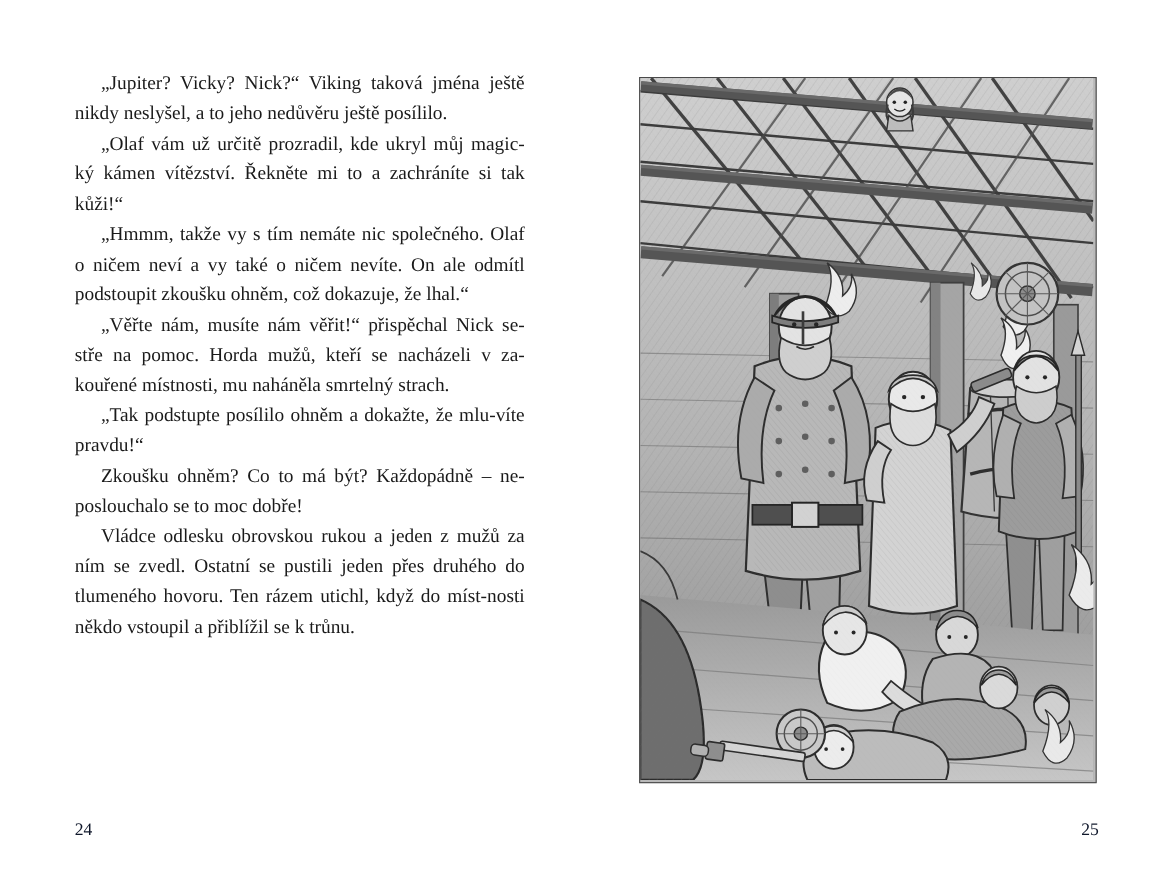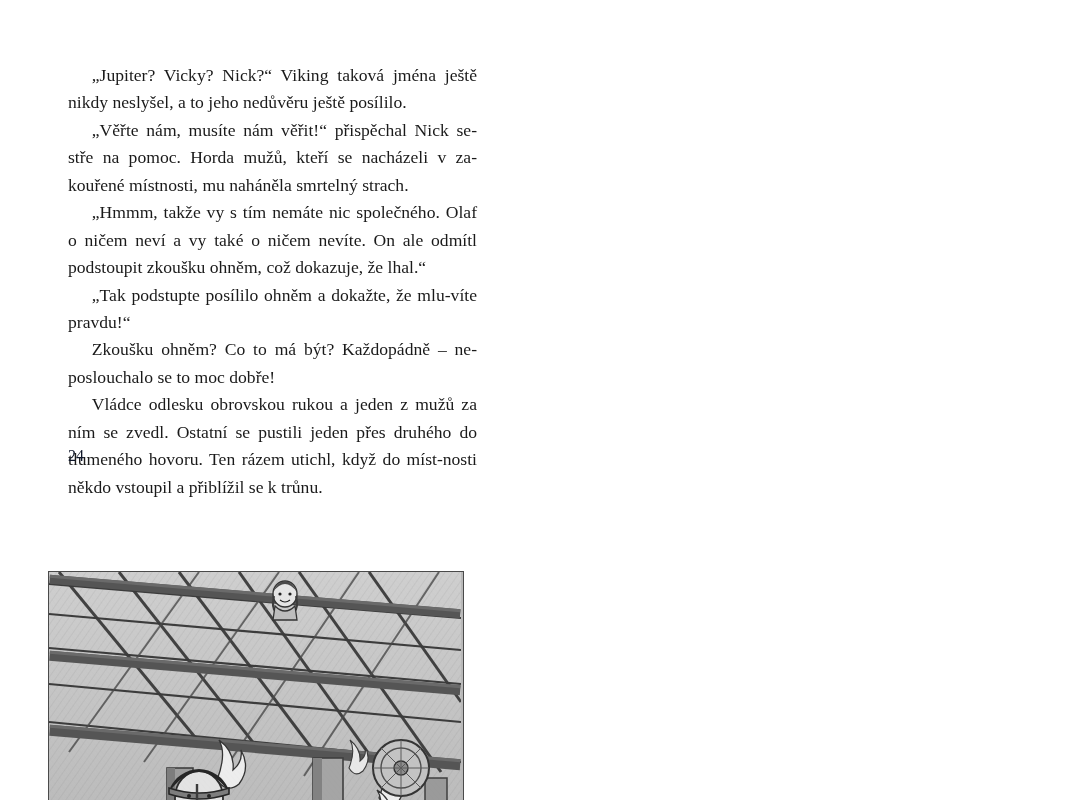--- a/index.html
+++ b/index.html
@@ -14,21 +14,20 @@
     font-family: "Liberation Serif", "DejaVu Serif", serif;
     color: #1a1a1a;
   }
 
   .spread {
     position: relative;
     width: 1067px;
     height: 800px;
     display: flex;
     box-sizing: border-box;
-    flex-direction: column;
   }
 
   .page {
     position: relative;
     box-sizing: border-box;
     height: 100%;
   }
 
   .page-left {
     width: 533px;
@@ -77,22 +76,23 @@
   .illustration svg { display: block; }
 </style>
 </head>
 <body>
 
 <div class="spread">
 
   <div class="page page-left">
     <div class="body-text">
       <p>„Jupiter? Vicky? Nick?“ Viking taková jména ještě nikdy neslyšel, a to jeho nedůvěru ještě posílilo.</p>
+      <p>„Olaf vám už určitě prozradil, kde ukryl můj magic-ký kámen vítězství. Řekněte mi to a zachráníte si tak kůži!“</p>
+      <p>„Hmmm, takže vy s tím nemáte nic společného. Olaf o ničem neví a vy také o ničem nevíte. On ale odmítl podstoupit zkoušku ohněm, což dokazuje, že lhal.“</p>
       <p>„Věřte nám, musíte nám věřit!“ přispěchal Nick se-stře na pomoc. Horda mužů, kteří se nacházeli v za-kouřené místnosti, mu naháněla smrtelný strach.</p>
-      <p>„Hmmm, takže vy s tím nemáte nic společného. Olaf o ničem neví a vy také o ničem nevíte. On ale odmítl podstoupit zkoušku ohněm, což dokazuje, že lhal.“</p>
       <p>„Tak podstupte posílilo ohněm a dokažte, že mlu-víte pravdu!“</p>
       <p>Zkoušku ohněm? Co to má být? Každopádně – ne-poslouchalo se to moc dobře!</p>
       <p>Vládce odlesku obrovskou rukou a jeden z mužů za ním se zvedl. Ostatní se pustili jeden přes druhého do tlumeného hovoru. Ten rázem utichl, když do míst-nosti někdo vstoupil a přiblížil se k trůnu.</p>
     </div>
     <div class="page-number">24</div>
   </div>
 
   <div class="page page-right">
 
     <div class="illustration">

